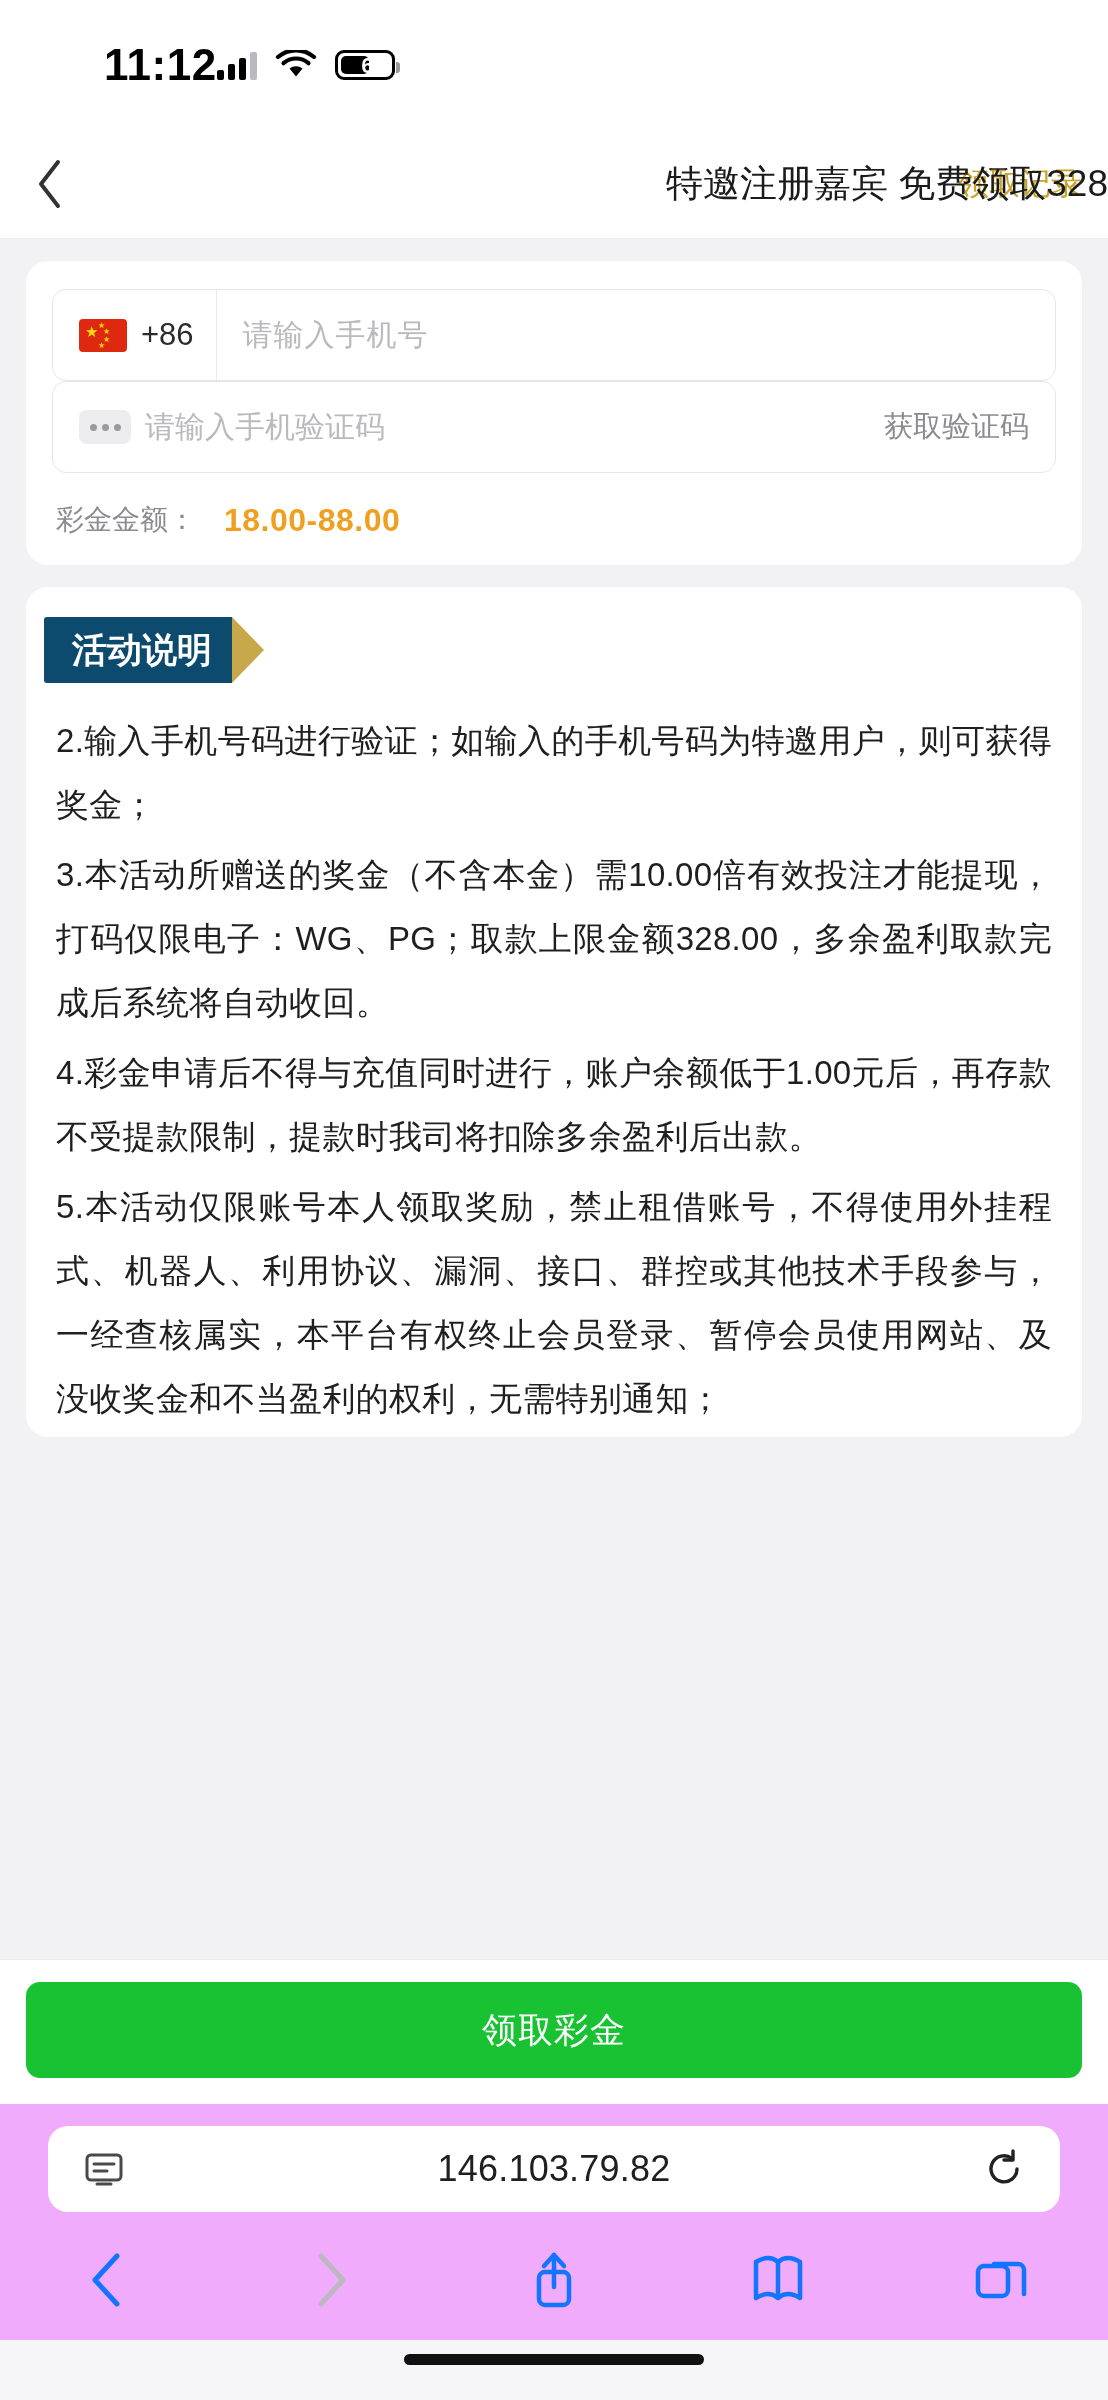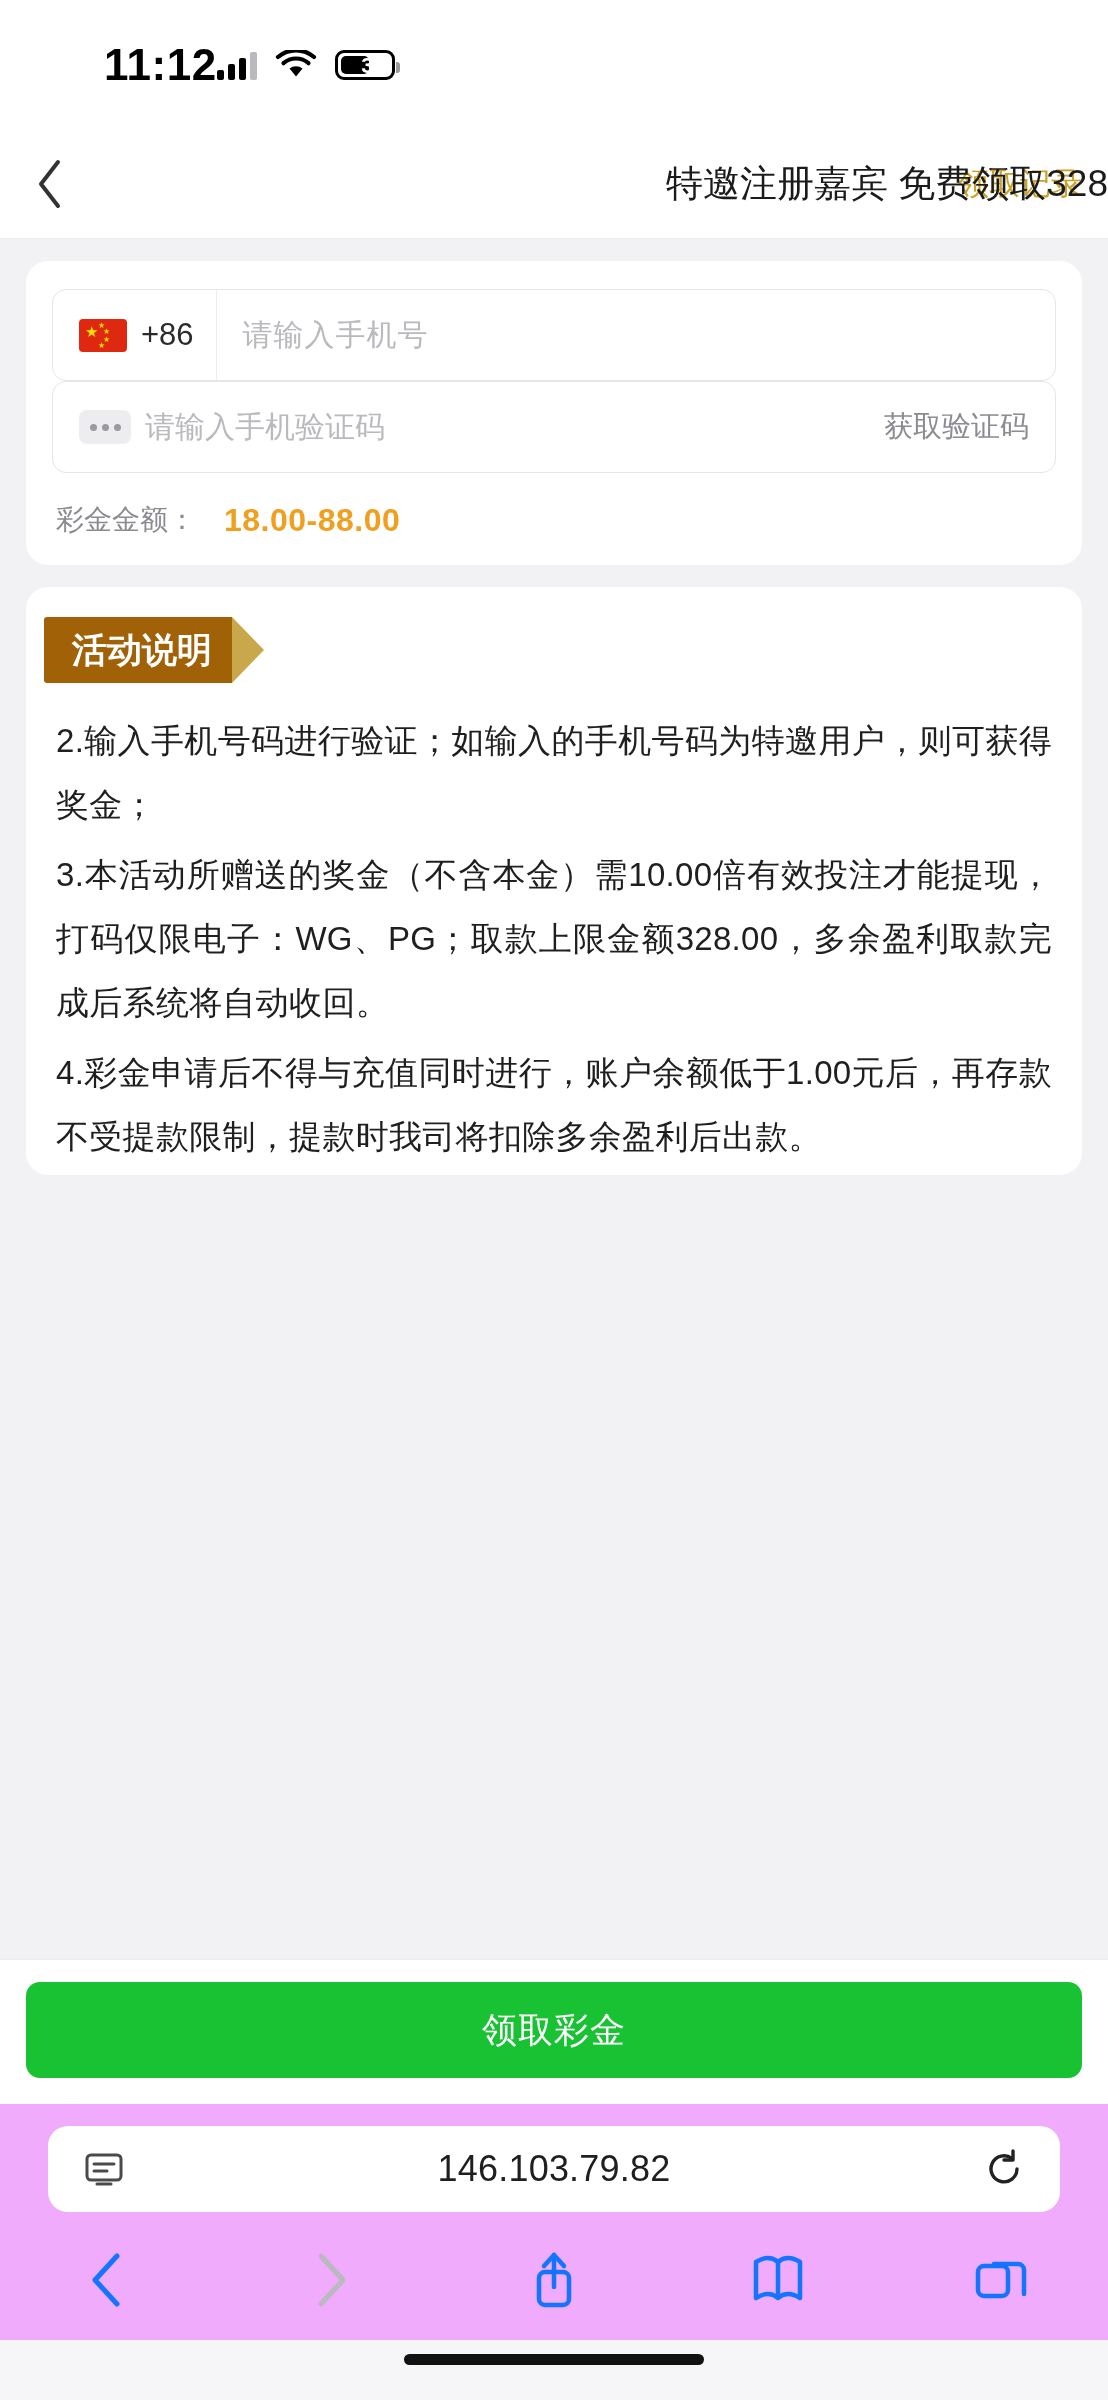--- a/index.html
+++ b/index.html
@@ -231,21 +231,21 @@
     border-radius: 22px;
     margin-top: 22px;
     padding: 30px 0 0 0;
     box-sizing: border-box;
     overflow: hidden;
   }
   .ribbon {
     display: inline-flex;
     align-items: center;
     height: 66px;
-    background: #a16207;
+    background: #0c4a6e;
     color: #ffffff;
     font-size: 35px;
     font-weight: bold;
     padding: 0 20px 0 28px;
     position: relative;
     margin-left: 18px;
     border-radius: 3px 0 0 3px;
   }
   .ribbon::after {
     content: "";
@@ -363,21 +363,21 @@
           <i></i>
           <i></i>
       </div>
       <svg class="wifi" viewBox="0 0 42 30">
         <path d="M21 26.5 L14.5 18.5 A10.2 10.2 0 0 1 27.5 18.5 Z" fill="#000"></path>
         <path d="M8.5 13.2 A19 19 0 0 1 33.5 13.2" stroke="#000" stroke-width="4.2" fill="none" stroke-linecap="round"></path>
         <path d="M3 7 A27.5 27.5 0 0 1 39 7" stroke="#000" stroke-width="4.2" fill="none" stroke-linecap="round"></path>
       </svg>
       <div class="battery">
         <div class="lvl"></div>
-        <div class="num">38</div>
+        <div class="num">62</div>
       </div>
     </div>
   </div>
 
   <div class="navbar">
     <div class="nav-back">
       <svg width="30" height="52" viewBox="0 0 30 52">
         <path d="M23 4 L6 26 L23 48" stroke="#333" stroke-width="4" fill="none" stroke-linecap="round" stroke-linejoin="round"></path>
       </svg>
     </div>
@@ -418,20 +418,21 @@
         <span class="amount-value">18.00-88.00</span>
       </div>
     </div>
 
     <div class="rules-card">
       <div class="ribbon">活动说明</div>
       <div class="rules-body">
         <p>2.输入手机号码进行验证；如输入的手机号码为特邀用户，则可获得奖金；</p>
         <p>3.本活动所赠送的奖金（不含本金）需10.00倍有效投注才能提现，打码仅限电子：WG、PG；取款上限金额328.00，多余盈利取款完成后系统将自动收回。</p>
         <p>4.彩金申请后不得与充值同时进行，账户余额低于1.00元后，再存款不受提款限制，提款时我司将扣除多余盈利后出款。</p>
+        <p>5.本活动仅限账号本人领取奖励，禁止租借账号，不得使用外挂程式、机器人、利用协议、漏洞、接口、群控或其他技术手段参与，一经查核属实，本平台有权终止会员登录、暂停会员使用网站、及没收奖金和不当盈利的权利，无需特别通知；</p>
       </div>
     </div>
 
   </div>
 
   <div class="cta-wrap">
     <div class="cta">领取彩金</div>
   </div>
 
   <div class="browser">

